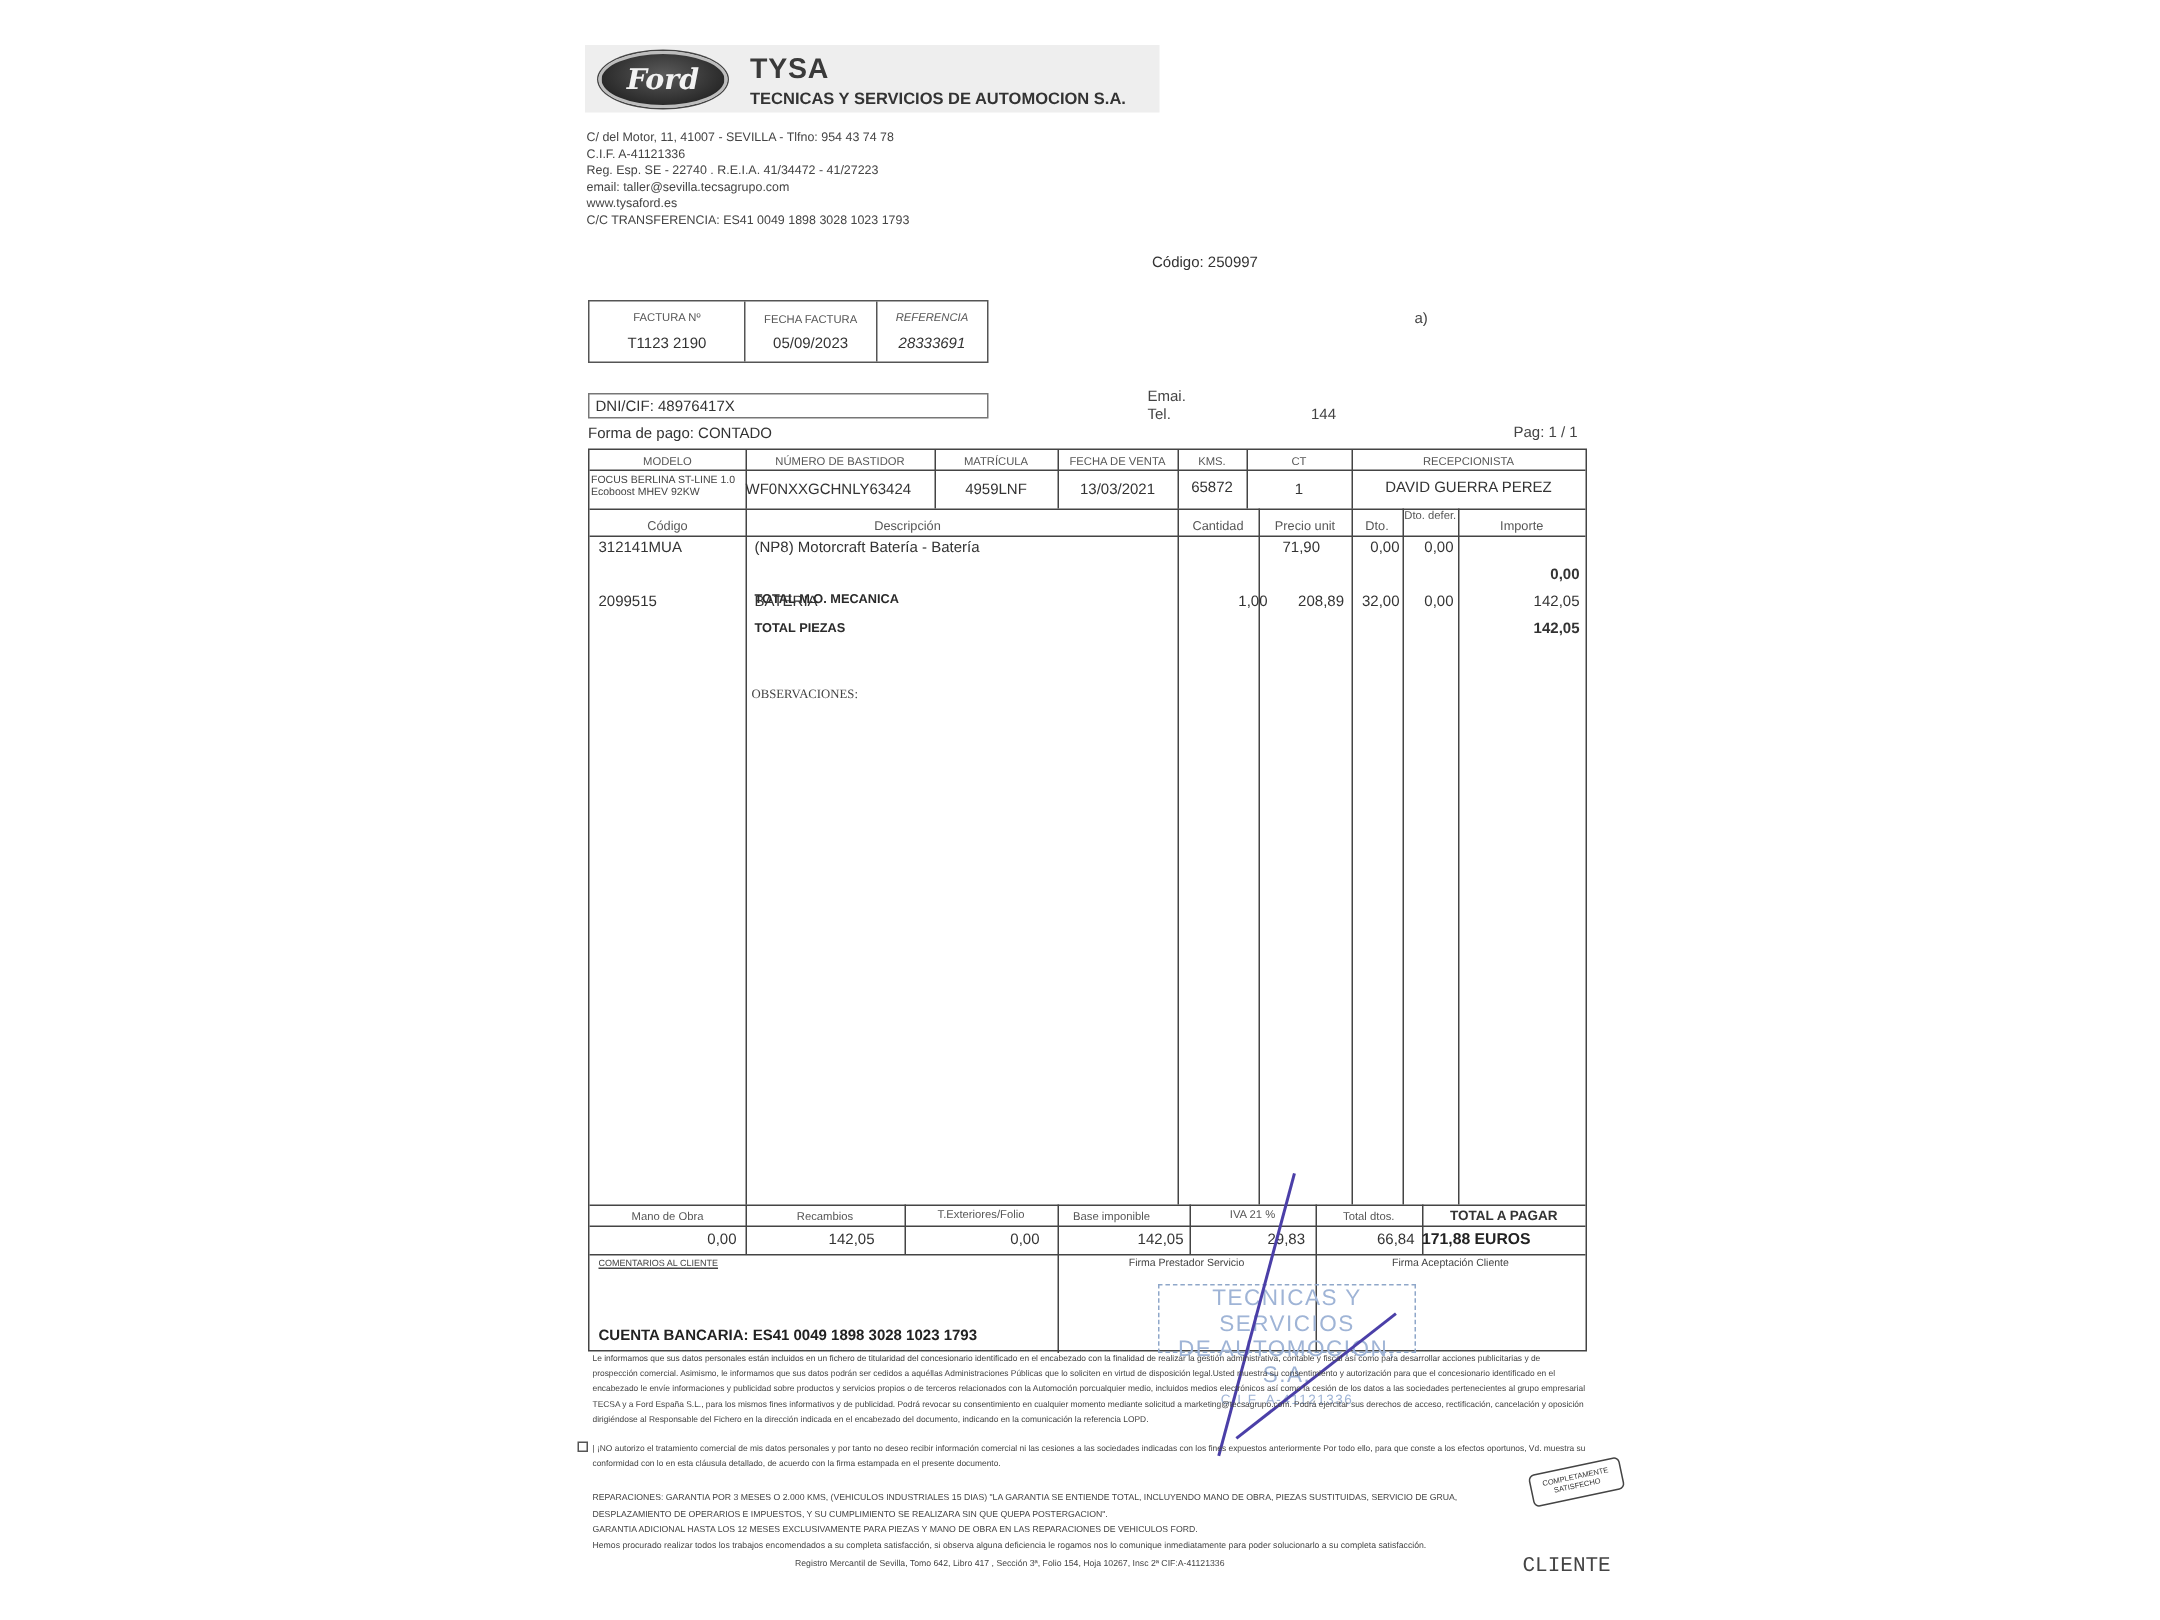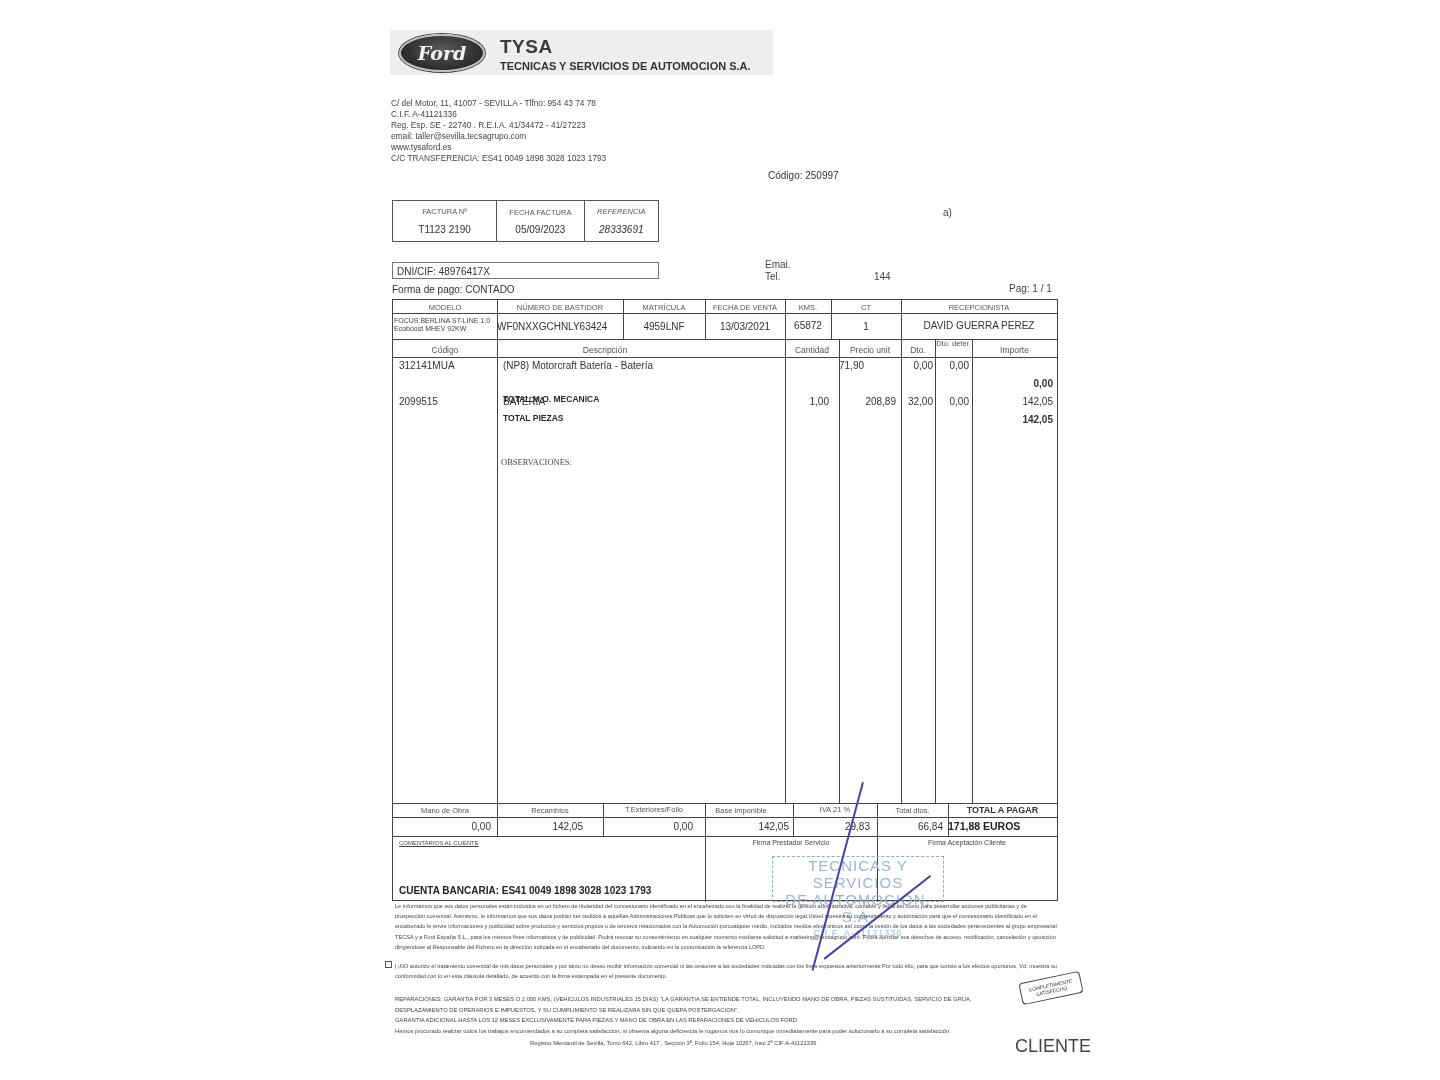--- a/index.html
+++ b/index.html
@@ -9,21 +9,21 @@
 
   
   .header-band { left: 390px; top: 30px; width: 383px; height: 45px; background: #eeeeee; }
   .ford-oval { left: 399px; top: 34px; width: 86px; height: 38px; border-radius: 50%;
     background: radial-gradient(ellipse at 50% 40%, #5a5a5a 0%, #2b2b2b 70%, #111 100%);
     border: 2px solid #bdbdbd; box-shadow: 0 0 0 1px #444; display:flex; align-items:center; justify-content:center; }
   .ford-oval span { color: #f2f2f2; font-family: "DejaVu Serif", serif; font-style: italic; font-weight: bold; font-size: 19px; }
   .tysa { left: 500px; top: 36px; font-size: 19px; font-weight: bold; color: #3a3a3a; letter-spacing: 0.5px; text-align: right; }
   .company-full { left: 500px; top: 60px; font-size: 11px; font-weight: bold; color: #333; }
 
-  .addr { left: 391px; top: 86px; font-size: 8.3px; line-height: 11.1px; color: #444; margin-top: 12px; }
+  .addr { left: 391px; top: 86px; font-size: 8.3px; line-height: 11.1px; color: #444; }
 
   .codigo { left: 768px; top: 170px; font-size: 10px; color: #333; }
 
   
   .fact-box { left: 392px; top: 200px; width: 267px; height: 42px; border: 1.5px solid #555; display: flex; justify-content: flex-end; }
   .fact-box .cell { border-right: 1px solid #555; display: flex; flex-direction: column; align-items: center; }
   .fact-box .cell:last-child { border-right: none; font-style: italic; }
   .fact-box .lbl { font-size: 7.5px; color: #555; margin-top: 6px; }
   .fact-box .val { font-size: 10px; color: #333; margin-top: 8px; }
 
@@ -44,21 +44,21 @@
   .cellv { font-size: 10px; color: #333; }
   .b { font-weight: bold; }
 
   .sig-line { position:absolute; width: 2px; background: #4b3fa8; transform-origin: top left; }
   .stamp { left: 772px; top: 856px; width: 172px; height: 46px; border: 1px dashed #8fa7c9; color: #9fb4d6; font-size: 15px; line-height: 17px; text-align: center; letter-spacing: 1px; }
 
   .legal { left: 395px; top: 901px; width: 662px; font-size: 5.6px; line-height: 10.2px; color: #444; }
   .chk { left: 385px; top: 961px; width: 7px; height: 7px; border: 1px solid #555; }
   .warranty { left: 395px; top: 994px; width: 662px; font-size: 5.8px; line-height: 10.6px; color: #444; }
   .registro { left: 530px; top: 1040px; font-size: 5.8px; color: #444; }
-  .cliente { left: 1015px; top: 1036px; font-size: 18px; color: #444; }
+  .cliente { left: 1015px; top: 1036px; font-size: 14px; color: #444; font-family: Liberation Mono, monospace; }
   .satisf { left: 1020px; top: 977px; width: 62px; height: 22px; border: 1.5px solid #444; border-radius: 4px; transform: rotate(-12deg); font-size: 5px; text-align: center; padding-top: 4px; color: #333; line-height: 6px; }
 </style>
 </head>
 <body>
 
 <div class="abs header-band"></div>
 <div class="abs ford-oval">
     <span>Ford</span>
   </div>
 <div class="abs tysa">TYSA</div>
@@ -138,30 +138,30 @@
   <div class="t hdr" style="left:0;width:104px;top:45px;font-size:8.5px">Código</div>
   <div class="t hdr" style="left:104px;width:216px;top:45px;font-size:8.5px">Descripción</div>
   <div class="t hdr" style="left:392px;width:54px;top:45px;font-size:8.5px">Cantidad</div>
   <div class="t hdr" style="left:446px;width:62px;top:45px;font-size:8.5px">Precio unit</div>
   <div class="t hdr" style="left:508px;width:34px;top:45px;font-size:8.5px">Dto.</div>
   <div class="t hdr" style="left:542px;width:37px;top:40px;font-size:7.5px;white-space:normal;line-height:8px">Dto. defer.</div>
   <div class="t hdr" style="left:579px;width:85px;top:45px;font-size:8.5px">Importe</div>
 
   <div class="t cellv" style="left:6px;top:60px">312141MUA</div>
   <div class="t cellv" style="left:110px;top:60px">(NP8) Motorcraft Batería - Batería</div>
-  <div class="t cellv" style="left:446px;width:57px;text-align:left;top:60px">71,90</div>
+  <div class="t cellv" style="left:446px;width:57px;text-align:center;top:60px">71,90</div>
   <div class="t cellv" style="left:508px;width:32px;text-align:right;top:60px">0,00</div>
   <div class="t cellv" style="left:542px;width:34px;text-align:right;top:60px">0,00</div>
 
   <div class="t b" style="left:110px;top:94px;font-size:8.5px">TOTAL M.O. MECANICA</div>
   <div class="t cellv b" style="left:579px;width:81px;text-align:right;top:78px">0,00</div>
 
   <div class="t cellv" style="left:6px;top:96px">2099515</div>
   <div class="t cellv" style="left:110px;top:96px">BATERIA</div>
-  <div class="t cellv" style="left:392px;width:44px;text-align:right;top:96px">1,00</div>
+  <div class="t cellv" style="left:392px;width:60px;text-align:right;top:96px">1,00</div>
   <div class="t cellv" style="left:446px;width:57px;text-align:right;top:96px">208,89</div>
   <div class="t cellv" style="left:508px;width:32px;text-align:right;top:96px">32,00</div>
   <div class="t cellv" style="left:542px;width:34px;text-align:right;top:96px">0,00</div>
   <div class="t cellv" style="left:579px;width:81px;text-align:right;top:96px">142,05</div>
 
   <div class="t b" style="left:110px;top:113px;font-size:8.5px">TOTAL PIEZAS</div>
   <div class="t cellv b" style="left:579px;width:81px;text-align:right;top:114px">142,05</div>
 
   <div class="t" style="left:108px;top:157px;font-size:8.5px;font-family:'Liberation Serif',serif;color:#444">OBSERVACIONES:</div>
 

